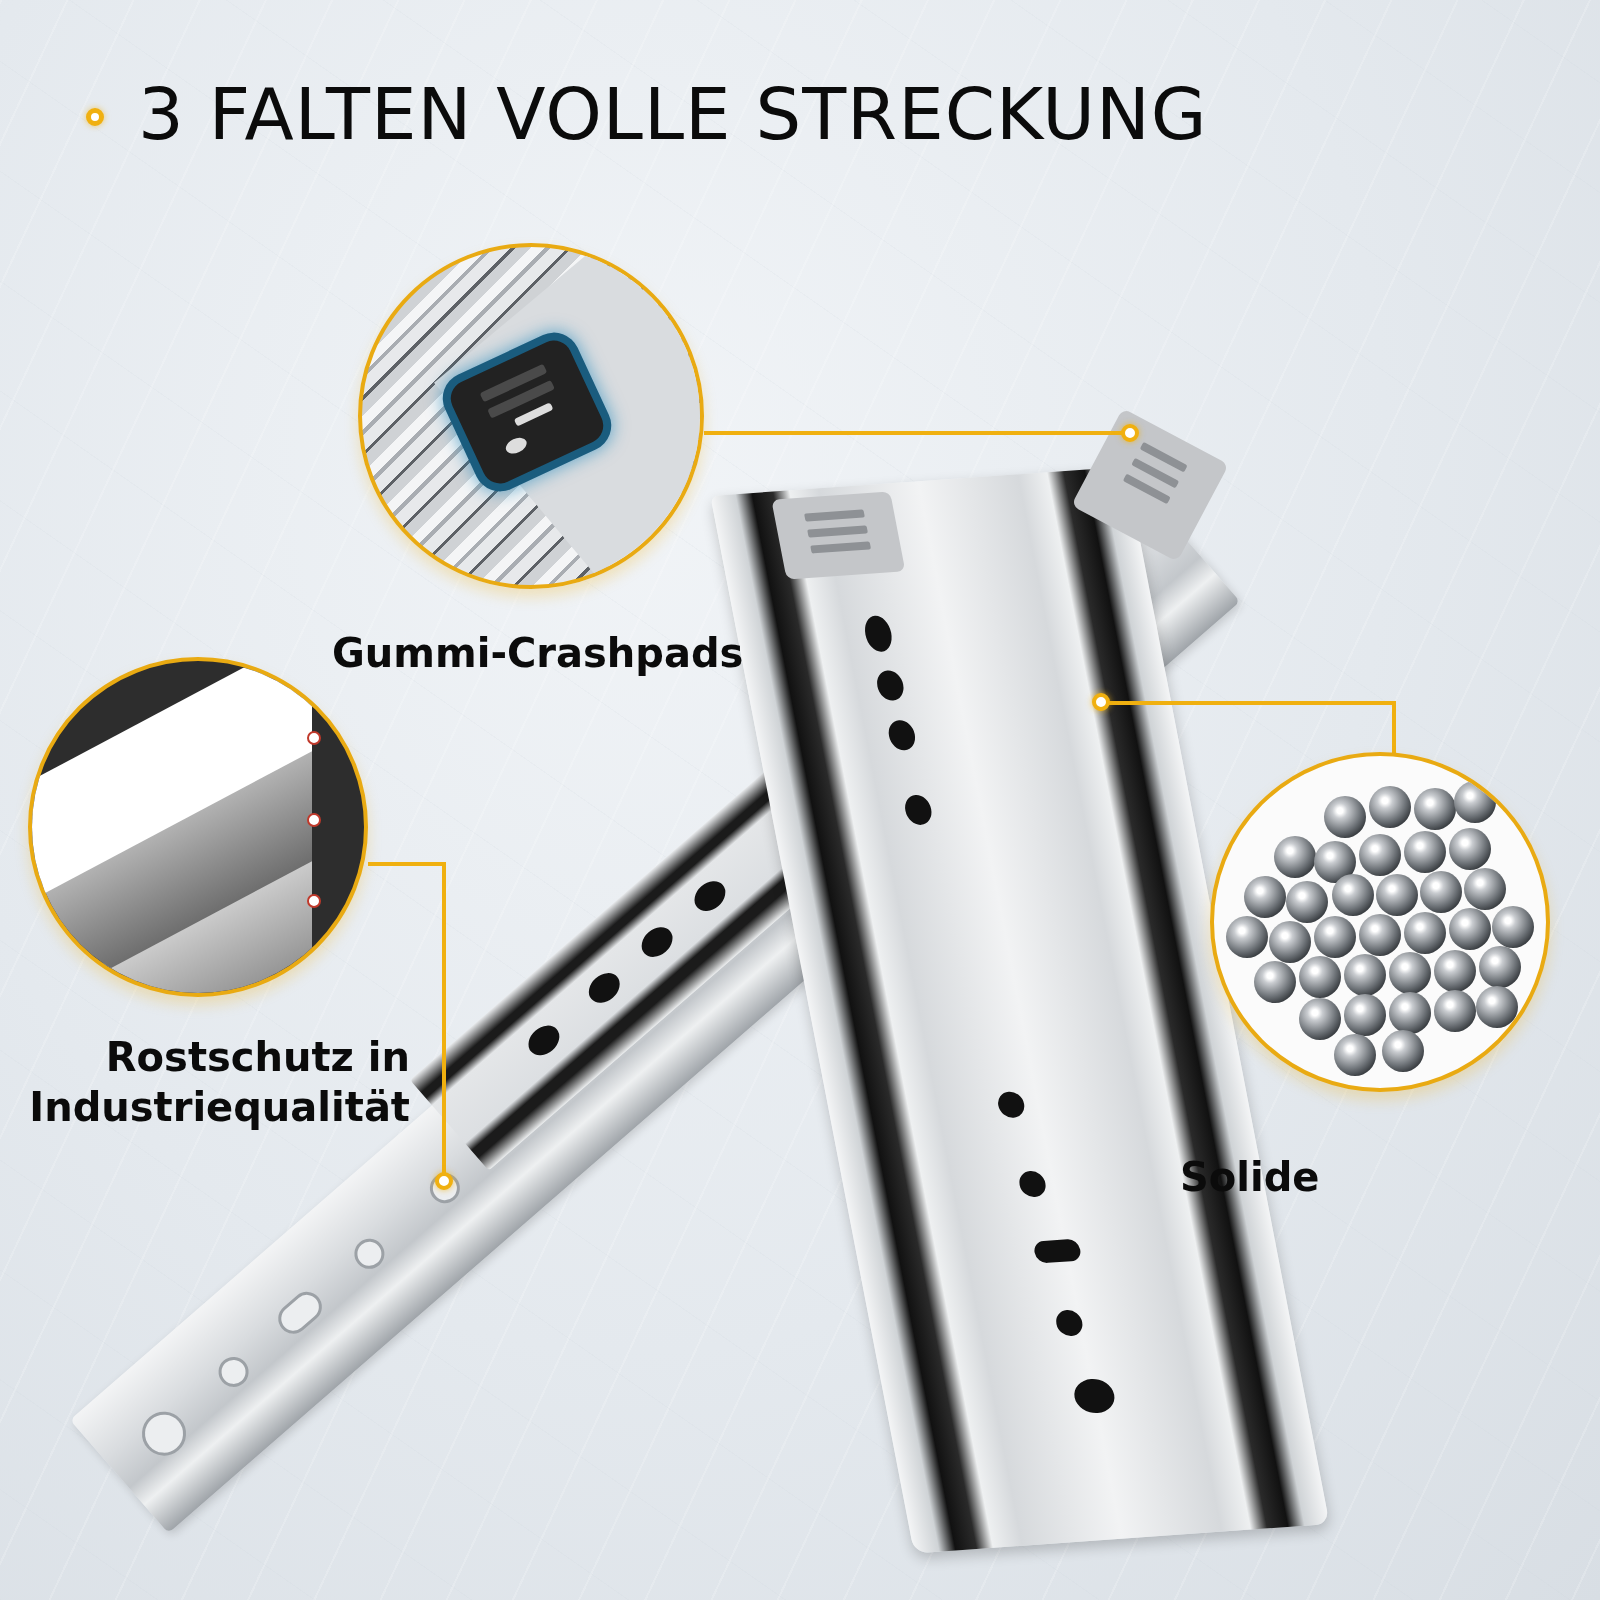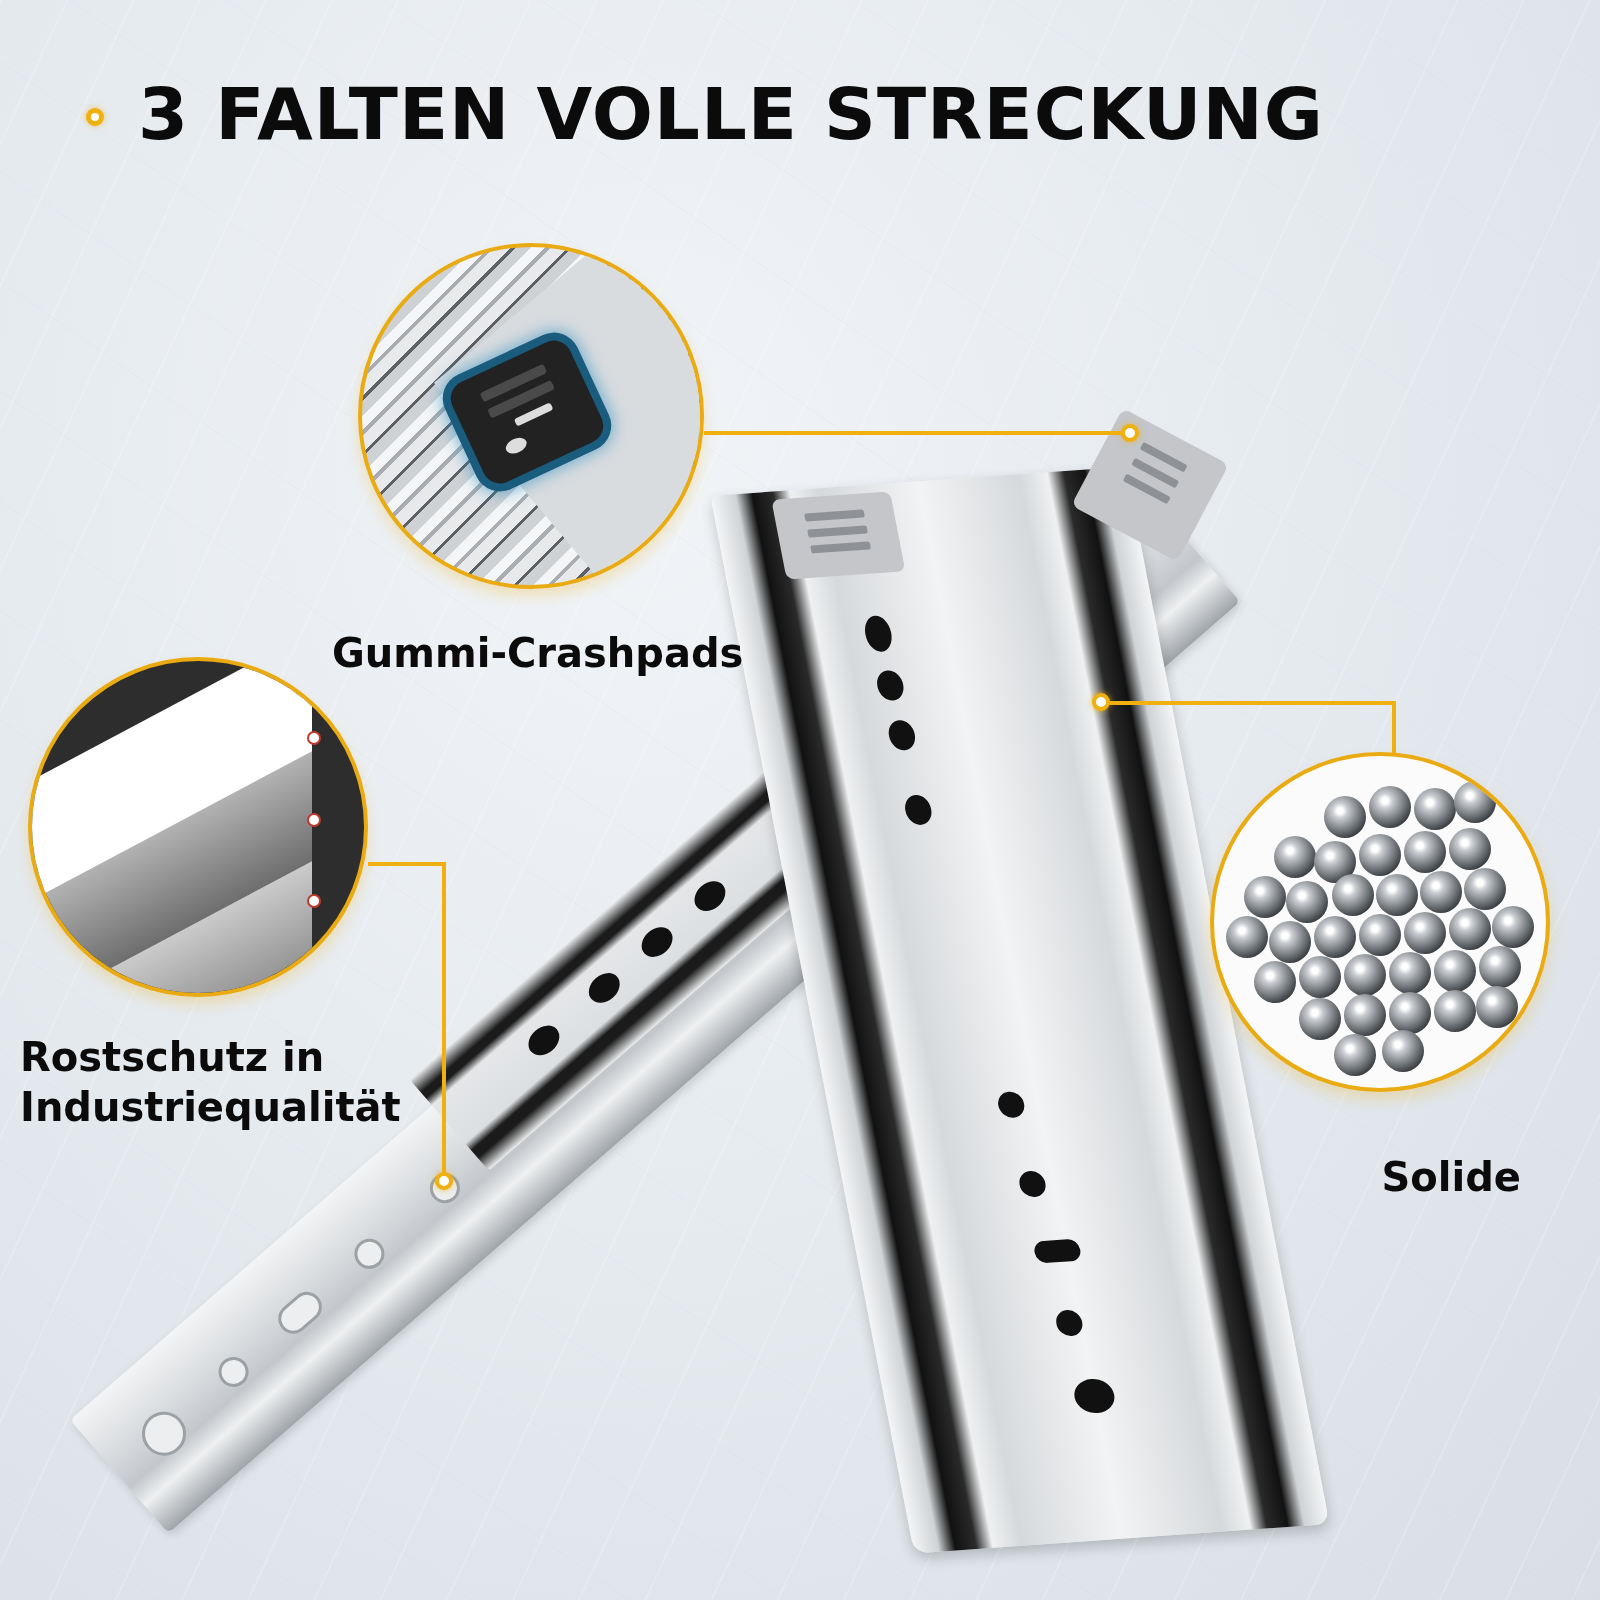--- a/index.html
+++ b/index.html
@@ -9,21 +9,21 @@
     font-family: "DejaVu Sans", sans-serif;
   }
   .texture {
     position: absolute; inset: 0;
     background:
       repeating-linear-gradient(115deg, rgba(255,255,255,0.18) 0 2px, transparent 2px 60px),
       repeating-linear-gradient(35deg, rgba(200,208,216,0.12) 0 1px, transparent 1px 90px);
   }
   .title {
     position: absolute; left: 138px; top: 78px;
-    font-size: 72px; font-weight: bold; color: #0b0b0b; letter-spacing: 1px;
+    font-size: 72px; font-weight: normal; color: #0b0b0b; letter-spacing: 1px;
     white-space: nowrap; line-height: 1; text-align: right;
   }
   .title-bullet {
     position: absolute; left: 86px; top: 108px; width: 18px; height: 18px;
     border-radius: 50%; background: #fff; border: 5px solid #f0b010; box-sizing: border-box;
     box-shadow: 0 0 6px rgba(240,176,16,0.6);
   }
   .label {
     position: absolute; font-weight: bold; color: #0b0b0b; font-size: 40px; line-height: 1.25;
   }
@@ -145,21 +145,21 @@
   <div class="layer l3"></div>
   <div class="layer l2"></div>
   <div class="layer l1"></div>
   <span class="pin" style="left:275px;top:70px;"></span>
   <span class="pin" style="left:275px;top:152px;"></span>
   <span class="pin" style="left:275px;top:233px;"></span>
 </div>
 <div class="line" style="left:368px;top:862px;width:78px;height:4px;"></div>
 <div class="line" style="left:442px;top:862px;width:4px;height:316px;"></div>
 <span class="dot" style="left:435px;top:1172px;"></span>
-<div class="label" style="left:20px;top:1032px;width:390px;text-align:left;">
+<div class="label" style="left:20px;top:1032px;width:390px;text-align:right;">
   <div>Rostschutz in</div>
   <div>Industriequalität</div>
 </div>
 
 <div class="line" style="left:1104px;top:701px;width:292px;height:4px;"></div>
 <div class="line" style="left:1392px;top:701px;width:4px;height:54px;"></div>
 <span class="dot" style="left:1092px;top:693px;"></span>
 <div class="circle c3">
   <span class="ball" style="left:110px;top:40px;"></span>
     <span class="ball" style="left:155px;top:30px;"></span>
@@ -190,15 +190,15 @@
     <span class="ball" style="left:220px;top:194px;"></span>
     <span class="ball" style="left:265px;top:190px;"></span>
   <span class="ball" style="left:85px;top:242px;"></span>
     <span class="ball" style="left:130px;top:238px;"></span>
     <span class="ball" style="left:175px;top:236px;"></span>
     <span class="ball" style="left:220px;top:234px;"></span>
     <span class="ball" style="left:262px;top:230px;"></span>
   <span class="ball" style="left:120px;top:278px;"></span>
     <span class="ball" style="left:168px;top:274px;"></span>
 </div>
-<div class="label" style="left:1149px;top:1152px;width:372px;text-align:right;">
+<div class="label" style="left:1180px;top:1152px;width:372px;">
   <div>Solide</div>
 </div>
 
 </body></html>

